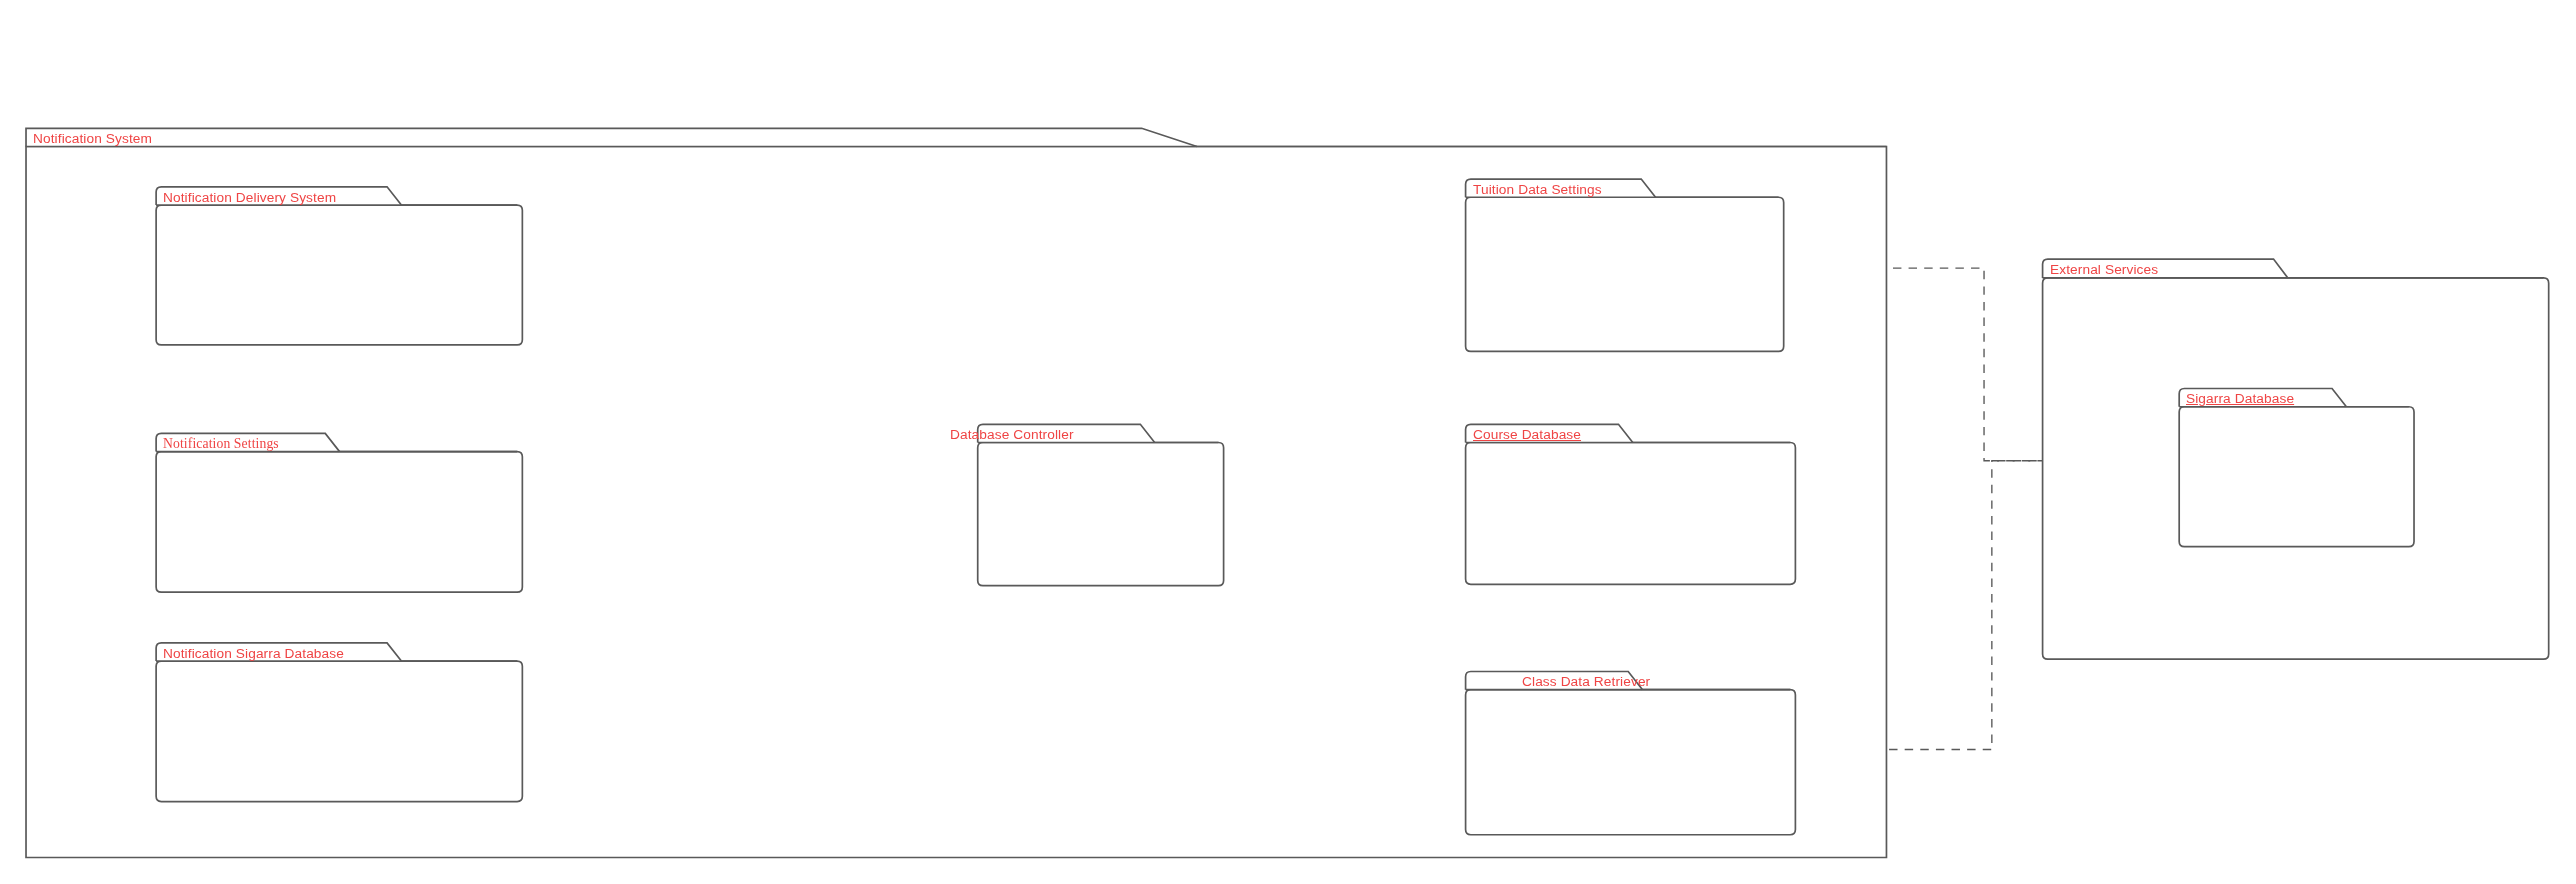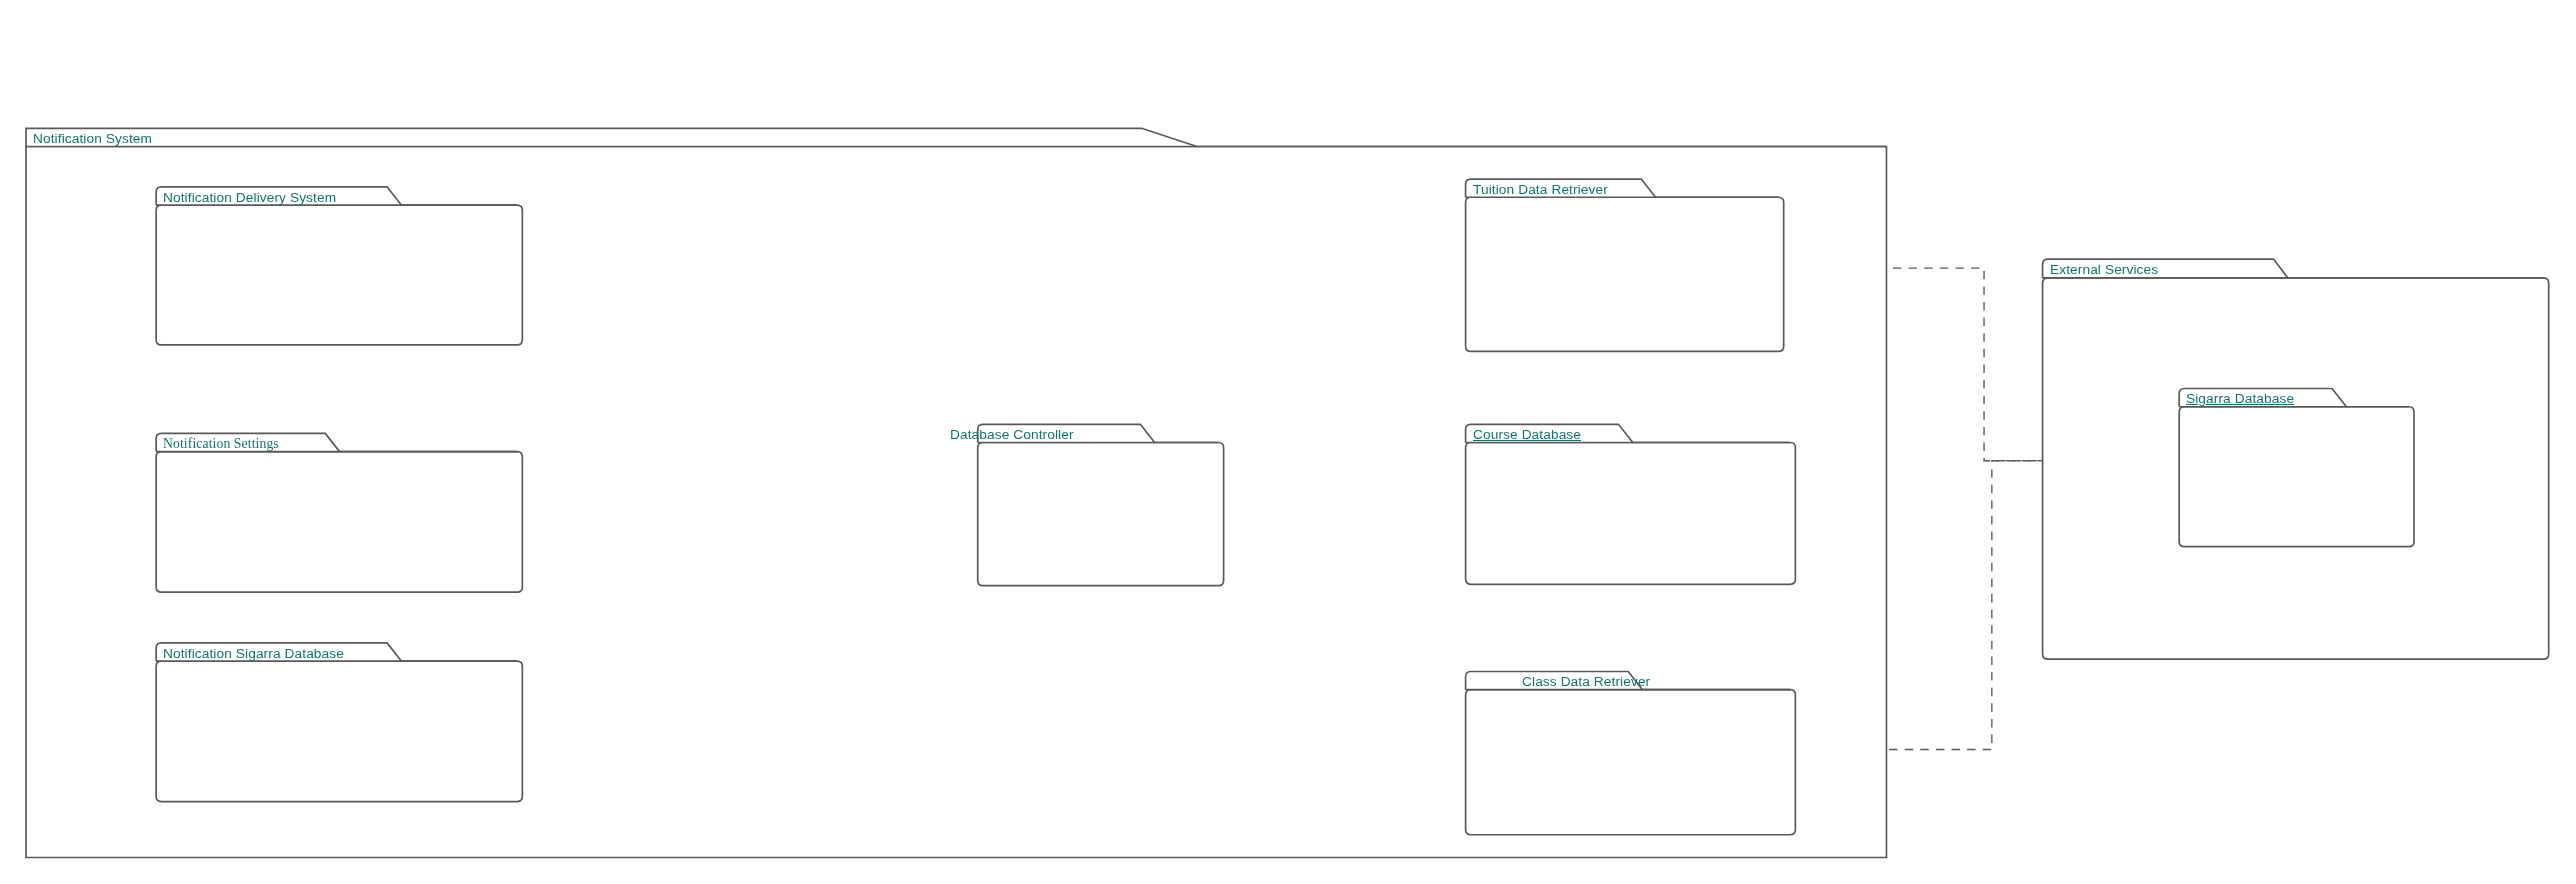--- a/index.html
+++ b/index.html
@@ -22,21 +22,21 @@
     position: absolute;
     left: 0;
     top: 0;
     width: 2576px;
     height: 885px;
   }
   .pkg-label {
     position: absolute;
     font-family: "Liberation Sans", sans-serif;
     font-size: 13.7px;
-    color: #0f766e;
+    color: #ef4444;
     white-space: nowrap;
     line-height: 1;
     letter-spacing: 0.1px;
   }
 </style>
 </head>
 <body>
 
 <div id="canvas">
   <svg id="diagram-svg" viewBox="0 0 3960 1360" xmlns="http://www.w3.org/2000/svg">
@@ -109,20 +109,20 @@
           <line x1="3350" y1="625" x2="3703" y2="625" stroke="#595959" stroke-width="2.6"></line>
         </g>
       </g>
   </svg>
   <div id="label-layer">
       <div class="pkg-label" style="left: 33px; top: 132px;">Notification System</div>
       <div class="pkg-label" style="left: 163px; top: 191px;">Notification Delivery System</div>
       <div class="pkg-label" style="left: 163px; top: 437px; font-family: Liberation Serif, serif;">Notification Settings</div>
       <div class="pkg-label" style="left: 163px; top: 647px;">Notification Sigarra Database</div>
       <div class="pkg-label" style="left: 950px; top: 428px;">Database Controller</div>
-      <div class="pkg-label" style="left: 1473px; top: 183px;">Tuition Data Retriever</div>
+      <div class="pkg-label" style="left: 1473px; top: 183px;">Tuition Data Settings</div>
       <div class="pkg-label" style="left: 1473px; top: 428px; text-decoration: underline;">Course Database</div>
       <div class="pkg-label" style="left: 1522px; top: 675px; text-align: right;">Class Data Retriever</div>
       <div class="pkg-label" style="left: 2050px; top: 263px;">External Services</div>
       <div class="pkg-label" style="left: 2186px; top: 392px; text-decoration: underline;">Sigarra Database</div>
     </div>
 </div>
 
 
 </body></html>

